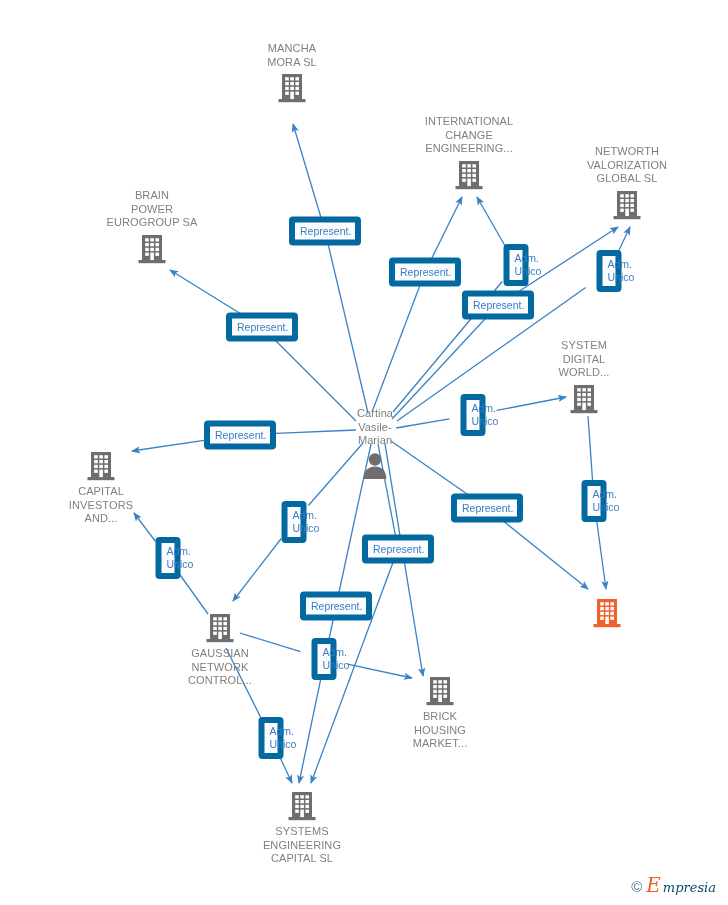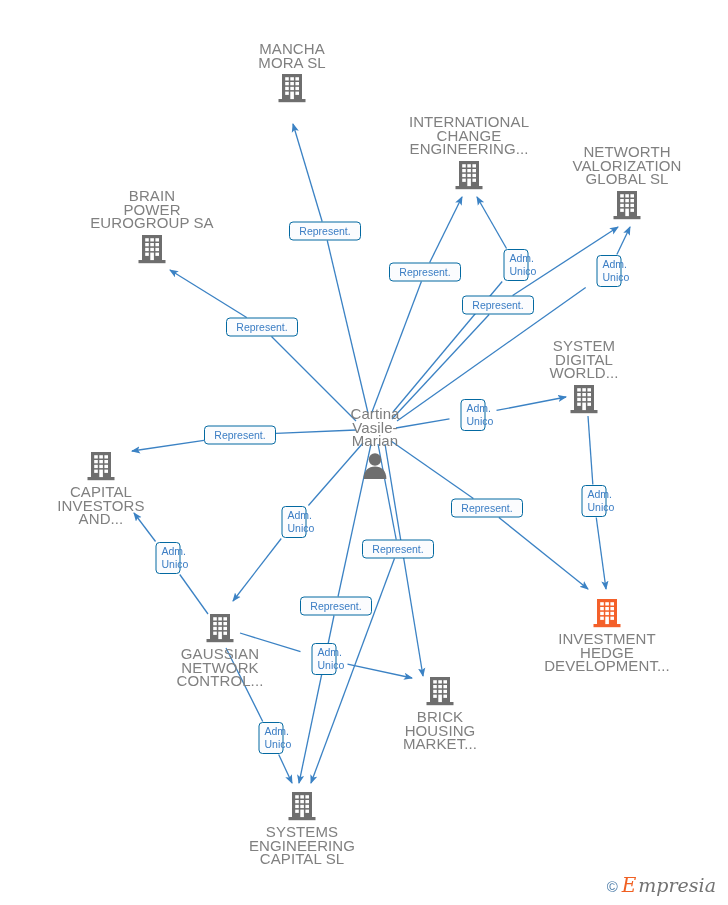--- a/index.html
+++ b/index.html
@@ -29,42 +29,42 @@
     position: absolute;
     width: 140px;
     margin-left: -70px;
     text-align: center;
     display: flex;
     flex-direction: column;
     align-items: center;
     line-height: 13.5px;
   }
   .node-label {
-    font-size: 15px;
+    font-size: 11px;
     color: #808080;
     letter-spacing: 0.1px;
     white-space: pre-line;
   }
   .node-label.person-label {
     color: #7d7d7d;
   }
   .node-icon {
     display: block;
     line-height: 0;
   }
   .node.label-above .node-icon { order: 2; }
   .node.label-above .node-label { order: 1; margin-bottom: 3px; }
   .node.label-below .node-icon { order: 1; }
   .node.label-below .node-label { order: 2; margin-top: 3px; }
 
   .edge-label {
     position: absolute;
     box-sizing: border-box;
     background: #fbfcfe;
-    border: 1px solid #0369a1;
+    border: 6px solid #0369a1;
     border-radius: 4px;
     color: #3b7dc4;
     font-size: 10.5px;
     text-align: center;
     padding: 2px 5px;
     white-space: pre-line;
     line-height: 13px;
     transform: translate(-50%, -50%);
     pointer-events: auto;
   }
@@ -91,22 +91,22 @@
   #watermark .wm-e {
     font-family: "DejaVu Serif", serif;
     font-style: italic;
     font-size: 20px;
     color: #f06022;
     line-height: 1;
   }
   #watermark .wm-rest {
     font-family: "DejaVu Serif", serif;
     font-style: italic;
-    font-size: 19px;
-    color: #737373;
+    font-size: 13px;
+    color: #0c4a6e;
     line-height: 1;
     margin-left: -2px;
   }
 </style>
 </head>
 <body>
 
 <div id="graph-canvas">
 
   <svg id="edge-layer" viewBox="0 0 728 905" xmlns="http://www.w3.org/2000/svg">
@@ -297,23 +297,20 @@
             <rect x="7.2" y="10" width="3.6" height="3.3" fill="#ffffff"></rect>
             <rect x="12.3" y="10" width="3.6" height="3.3" fill="#ffffff"></rect>
             <rect x="17.4" y="10" width="3.6" height="3.3" fill="#ffffff"></rect>
             <rect x="7.2" y="14.8" width="3.6" height="3.3" fill="#ffffff"></rect>
             <rect x="12.3" y="14.8" width="3.6" height="3.3" fill="#ffffff"></rect>
             <rect x="17.4" y="14.8" width="3.6" height="3.3" fill="#ffffff"></rect>
             <rect x="7.2" y="19.6" width="3.6" height="3.3" fill="#ffffff"></rect>
             <rect x="17.4" y="19.6" width="3.6" height="3.3" fill="#ffffff"></rect>
             <rect x="12.3" y="19.6" width="3.6" height="7.5" fill="#ffffff"></rect>
           </svg></span>
-        <div class="node-label">INVESTMENT
-HEDGE
-DEVELOPMENT...</div>
       </div>
       <div class="node label-below" style="left: 220px; top: 612px;">
         <span class="node-icon"><svg width="28" height="32" viewBox="0 0 28 32">
             <rect x="4" y="2" width="20" height="26" fill="#6e6e6e"></rect>
             <rect x="0.5" y="27" width="27" height="3.2" fill="#6e6e6e"></rect>
             <rect x="7.2" y="5.2" width="3.6" height="3.3" fill="#ffffff"></rect>
             <rect x="12.3" y="5.2" width="3.6" height="3.3" fill="#ffffff"></rect>
             <rect x="17.4" y="5.2" width="3.6" height="3.3" fill="#ffffff"></rect>
             <rect x="7.2" y="10" width="3.6" height="3.3" fill="#ffffff"></rect>
             <rect x="12.3" y="10" width="3.6" height="3.3" fill="#ffffff"></rect>

